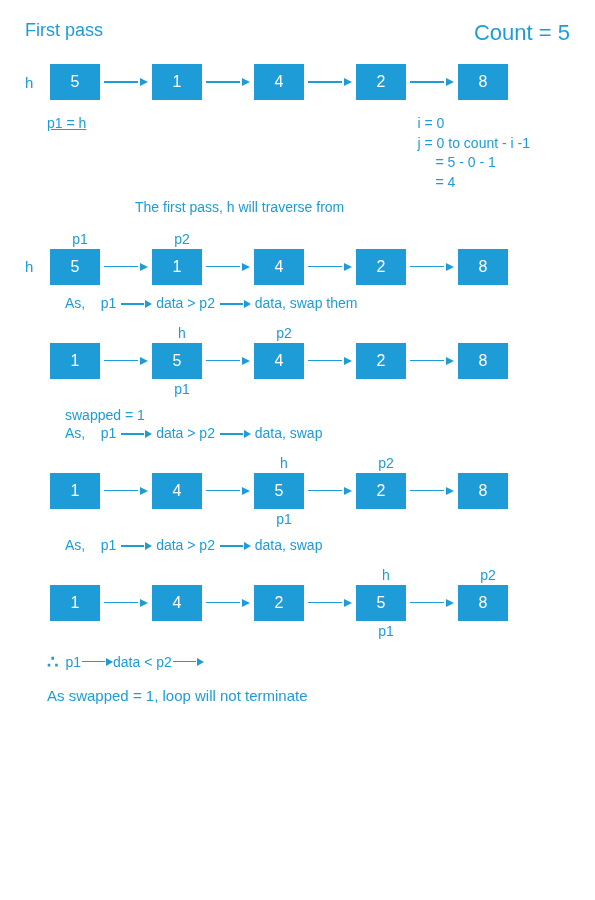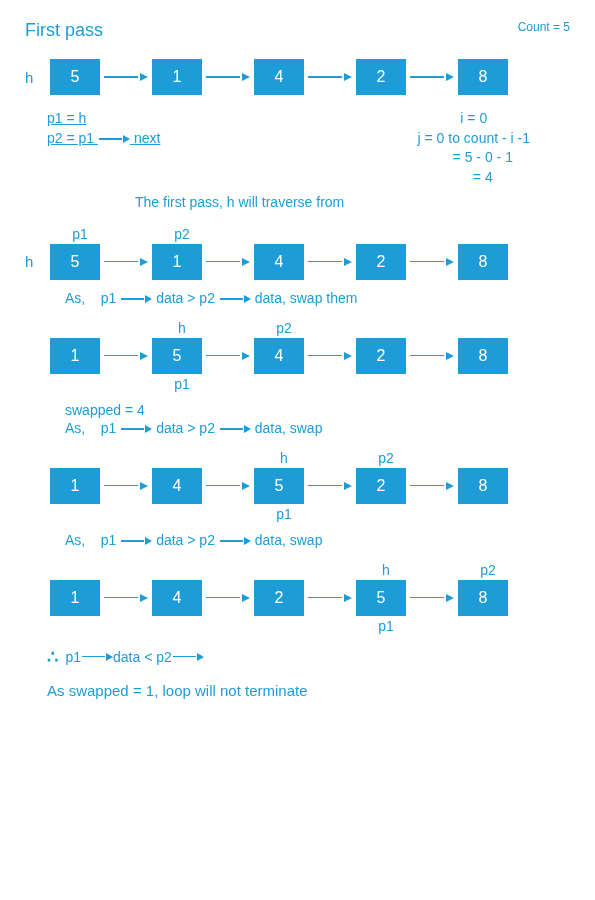--- a/index.html
+++ b/index.html
@@ -12,21 +12,21 @@
     background: #fff;
   }
   .header-row {
     display: flex;
     justify-content: space-between;
     font-size: 18px;
     margin-bottom: 18px;
     gap: 20px;
   }
   .header-row .count {
-    font-size: 12px;
+    font-size: 22px;
   }
   .row-block {
     margin-bottom: 10px;
     position: relative;
   }
   .top-labels {
     display: flex;
     padding-left: 30px;
     margin-bottom: 2px;
     font-size: 14px;
@@ -99,21 +99,21 @@
     display: flex;
     justify-content: space-between;
     margin: 14px 0 4px 0;
     font-size: 14px;
   }
   .ann-col {
     line-height: 1.4;
   }
   .ann-col.left { padding-left: 22px; text-decoration: underline; }
   .ann-col.mid { text-align: center; }
-  .ann-col.right { padding-right: 40px; text-align: center; }
+  .ann-col.right { padding-right: 40px; }
   .inline-arr {
     display: inline-flex;
     align-items: center;
     width: 32px;
     vertical-align: middle;
   }
   .inline-arr .il {
     flex: 1;
     height: 1.5px;
     background: #1e9cd7;
@@ -190,27 +190,20 @@
     <div class="arrow-link">
         <div class="il line"></div>
       </div>
     <div class="node">8</div>
   </div>
 </div>
 
 <div class="ann-row">
   <div class="ann-col left">
     <div>p1 = h</div>
-    <div>
-      <span>p2 = p1</span>
-      <span class="inline-arr">
-          <span class="il"></span>
-        </span>
-      <span>next</span>
-    </div>
   </div>
   <div class="ann-col right">
     <div>i = 0</div>
     <div>j = 0  to  count  - i -1</div>
     <div style="padding-left:18px">= 5 - 0 - 1</div>
     <div style="padding-left:18px">= 4</div>
   </div>
 </div>
 
 <div class="traverse-text">
@@ -290,21 +283,21 @@
   </div>
   <div class="bot-labels">
     <span></span>
     <span>p1</span>
     <span></span>
     <span></span>
     <span></span>
   </div>
 </div>
 
-<div class="swapped-line">swapped  =  4</div>
+<div class="swapped-line">swapped  =  1</div>
 <div class="swap-text" style="margin-top:2px">
   <span>As,</span>&nbsp;&nbsp;&nbsp;
   <span>p1</span>
   <span class="inline-arr">
       <span class="il"></span>
     </span>
   <span>data &gt; p2</span>
   <span class="inline-arr">
       <span class="il"></span>
     </span>

